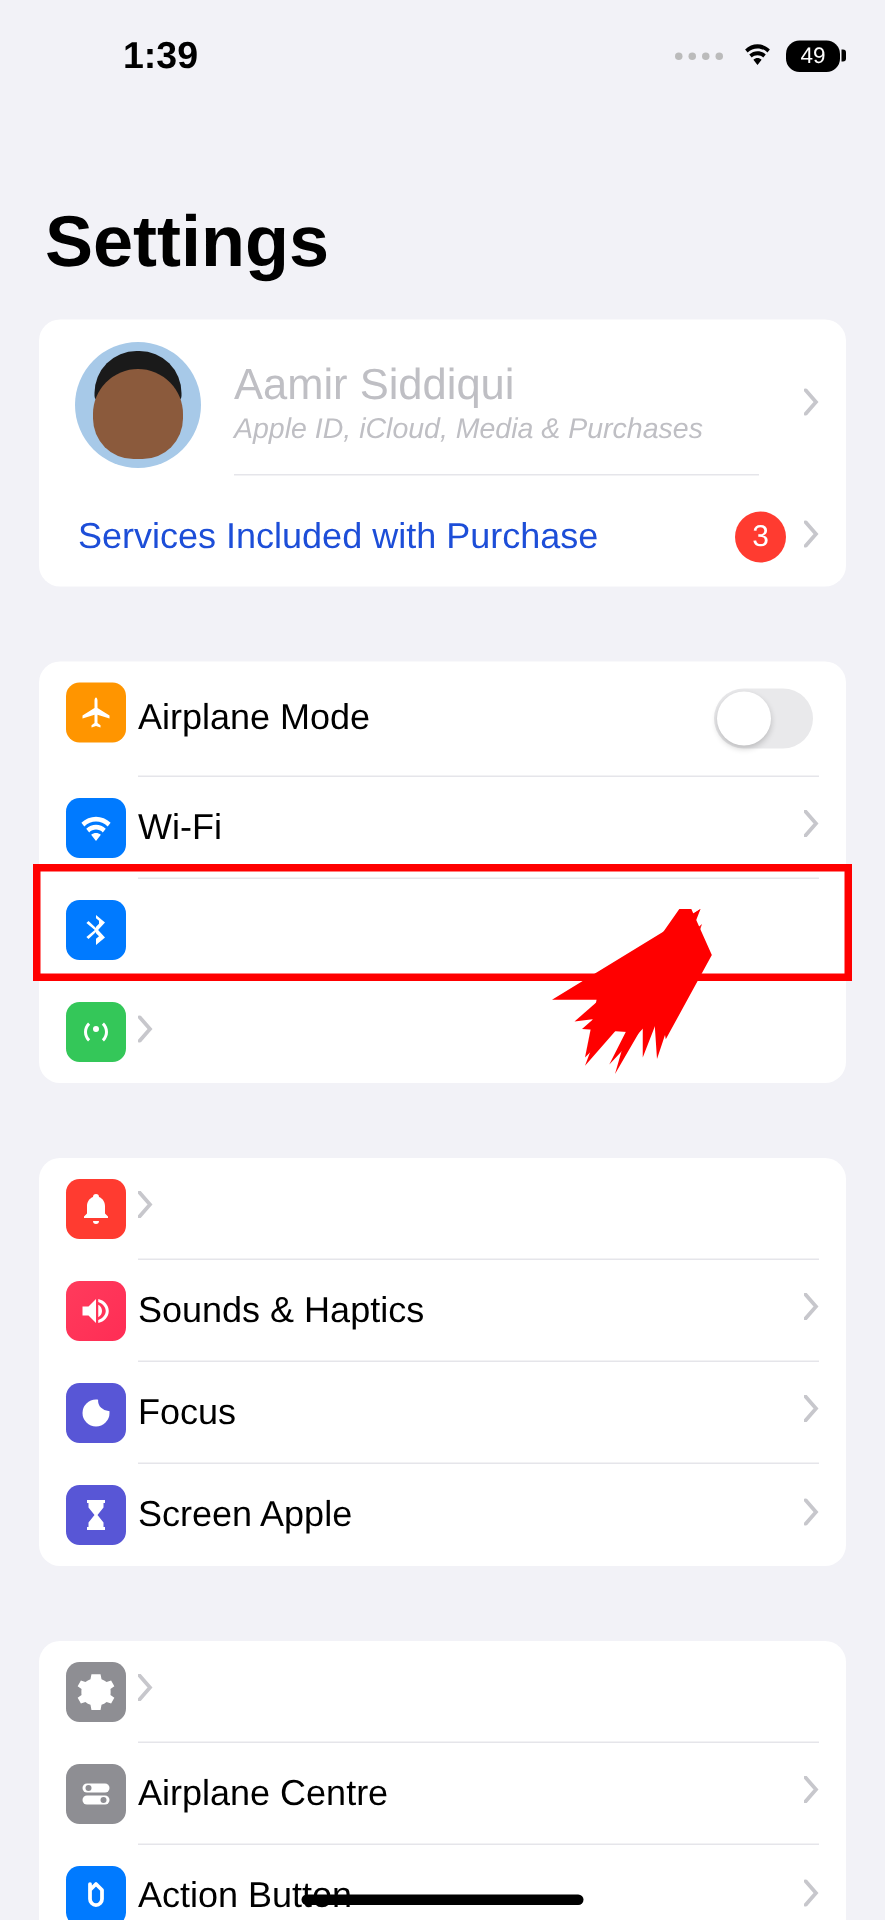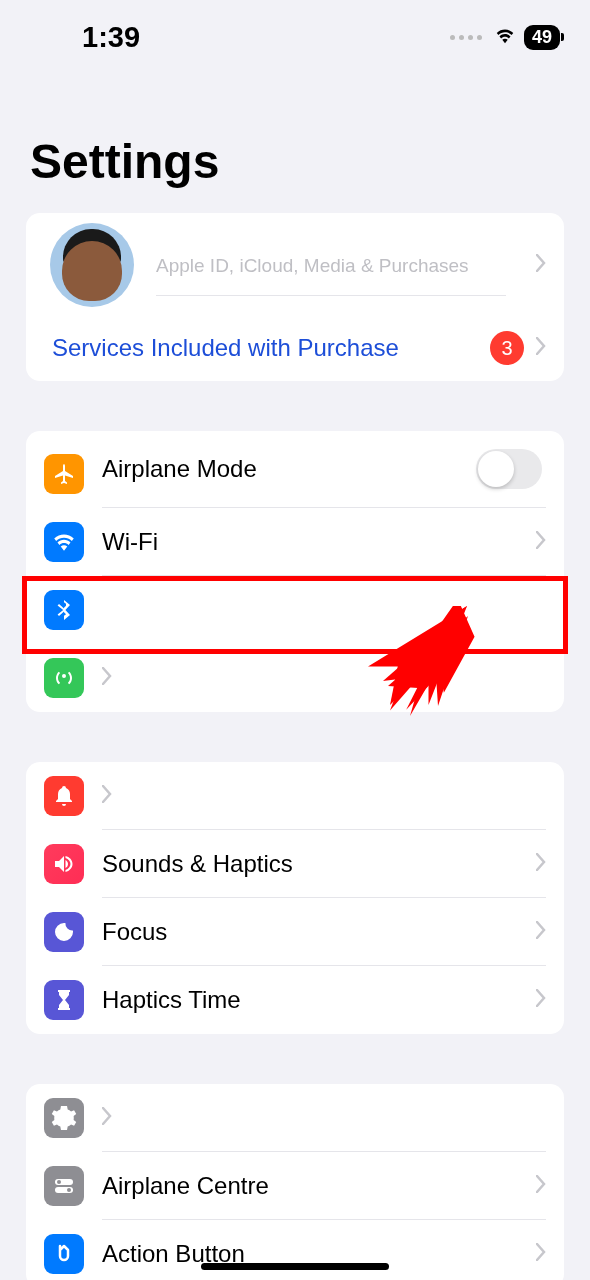--- a/index.html
+++ b/index.html
@@ -17,21 +17,21 @@
       position: relative;
     }
     .status-bar {
       display: flex;
       justify-content: space-between;
       align-items: center;
       padding: 18px 30px 0 82px;
       height: 56px;
     }
     .time {
-      font-size: 29px;
+      font-size: 25px;
       font-weight: 600;
       color: #000;
     }
     .status-right {
       display: flex;
       align-items: center;
       gap: 8px;
     }
     .dots {
       display: flex;
@@ -46,22 +46,22 @@
     }
     .wifi-icon svg {
       width: 22px;
       height: 18px;
     }
     .battery {
       background: #000;
       color: #fff;
       border-radius: 9px;
       padding: 2px 6px;
-      font-size: 18px;
-      font-weight: 700;
+      font-size: 15px;
+      font-weight: 400;
       position: relative;
       min-width: 36px;
       text-align: center;
     }
     .battery::after {
       content: '';
       position: absolute;
       right: -4px;
       top: 50%;
       transform: translateY(-50%);
@@ -125,20 +125,21 @@
     }
     .profile-name {
       font-size: 29px;
       color: #bfbfc4;
       font-weight: 400;
     }
     .profile-sub {
       font-size: 19px;
       color: #bfbfc4;
       margin-top: 2px;
+      font-style: italic;
     }
     .profile-chevron {
       align-self: center;
       margin-left: 8px;
     }
     .services-row {
       display: flex;
       align-items: center;
       padding: 14px 18px 16px 26px;
       gap: 12px;
@@ -155,23 +156,23 @@
       width: 34px;
       height: 34px;
       display: flex;
       align-items: center;
       justify-content: center;
       font-size: 20px;
       font-weight: 500;
     }
     .row {
       display: flex;
-      align-items: flex-end;
+      align-items: flex-start;
       padding: 14px 18px 14px 18px;
-      gap: 18px;
+      gap: 8px;
       min-height: 68px;
     }
     .row-icon {
       width: 40px;
       height: 40px;
       border-radius: 9px;
       display: flex;
       align-items: center;
       justify-content: center;
       flex-shrink: 0;
@@ -281,20 +282,21 @@
 
 <h1 class="page-title">Settings</h1>
 
 <div class="section">
   <div class="profile-row">
     <div class="avatar">
       <div class="avatar-hair"></div>
       <div class="avatar-face"></div>
     </div>
     <div class="profile-text">
+      <div class="profile-name">Aamir Siddiqui</div>
       <div class="profile-sub">Apple ID, iCloud, Media &amp; Purchases</div>
     </div>
     <span class="chevron profile-chevron"><svg viewBox="0 0 10 18">
           <path d="M1 1l7 8-7 8" stroke="#c7c7cc" stroke-width="2.5" fill="none" stroke-linecap="round"></path>
         </svg></span>
   </div>
   <div class="services-row">
     <div class="services-label">Services Included with Purchase</div>
     <div class="badge">3</div>
     <span class="chevron"><svg viewBox="0 0 10 18">
@@ -390,21 +392,21 @@
           </svg></span>
     </div>
   </div>
   <div class="row">
     <div class="row-icon ic-indigo">
       <svg width="24" height="24" viewBox="0 0 24 24">
           <path d="M6 2v2h1v3l4 5-4 5v3H6v2h12v-2h-1v-3l-4-5 4-5V4h1V2H6z" fill="#fff"></path>
         </svg>
     </div>
     <div class="row-content">
-      <div class="row-label">Haptics Time</div>
+      <div class="row-label">Screen Apple</div>
       <span class="chevron"><svg viewBox="0 0 10 18">
             <path d="M1 1l7 8-7 8" stroke="#c7c7cc" stroke-width="2.5" fill="none" stroke-linecap="round"></path>
           </svg></span>
     </div>
   </div>
 </div>
 
 <div class="section">
   <div class="row">
     <div class="row-icon ic-gray">

